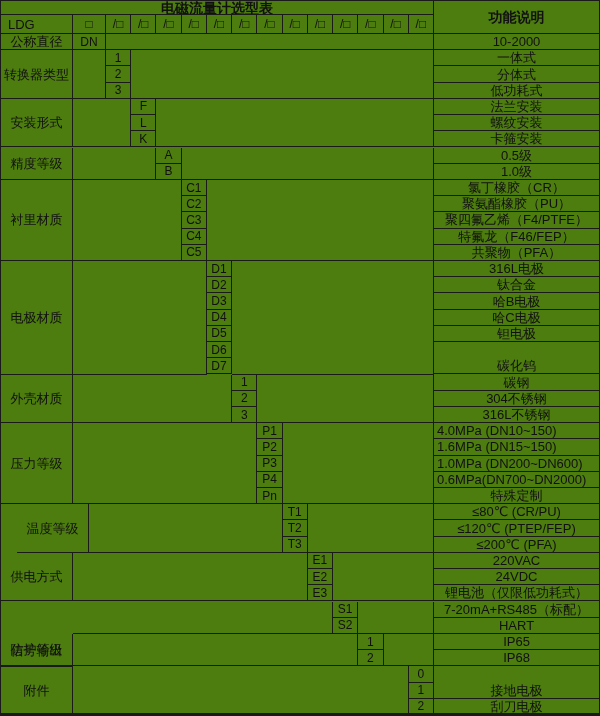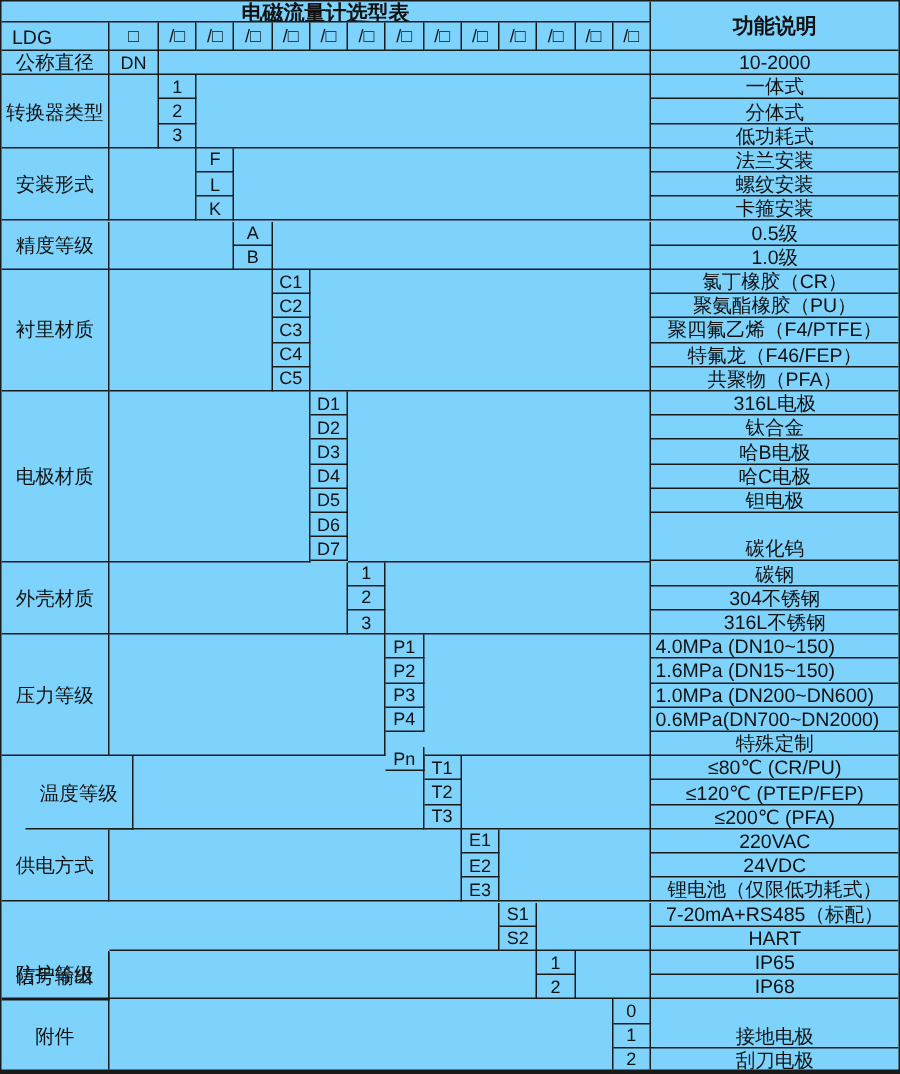--- a/index.html
+++ b/index.html
@@ -4,21 +4,21 @@
 <style>
   html,body{margin:0;padding:0;background:#fff;}
   #app{
     position:relative;
     width:600px;height:716px;
     box-sizing:border-box;
     border:1px solid #1a1a1a;
     border-bottom:3px solid #1a1a1a;
     font-family:"Liberation Sans","DejaVu Sans",sans-serif;
     color:#111;
-    background:#7dd3fc;
+    background:#4d7c0f;
     overflow:hidden;
   }
   .cell{
     position:absolute;
     box-sizing:border-box;
     display:flex;
     align-items:center;
     justify-content:center;
     font-size:13px;
     line-height:1;
@@ -121,21 +121,21 @@
     <div class="cell br bb" style="left: 256.385px; top: 373.5px; width: 176.615px; height: 48.6429px;"></div>
     <div class="cell bb" style="left: 433px; top: 373.5px; width: 165px; height: 16.2143px;">碳钢</div>
     <div class="cell bb" style="left: 433px; top: 389.714px; width: 165px; height: 16.2143px;">304不锈钢</div>
     <div class="cell bb" style="left: 433px; top: 405.929px; width: 165px; height: 16.2143px;">316L不锈钢</div>
     <div class="cell br bb" style="left: 0px; top: 422.143px; width: 72px; height: 81.0714px;">压力等级</div>
     <div class="cell br bb" style="left: 72px; top: 422.143px; width: 184.385px; height: 81.0714px;"></div>
     <div class="cell br bb code" style="left: 256.385px; top: 422.143px; width: 25.2308px; height: 16.2143px;">P1</div>
     <div class="cell br bb code" style="left: 256.385px; top: 438.357px; width: 25.2308px; height: 16.2143px;">P2</div>
     <div class="cell br bb code" style="left: 256.385px; top: 454.571px; width: 25.2308px; height: 16.2143px;">P3</div>
     <div class="cell br bb code" style="left: 256.385px; top: 470.786px; width: 25.2308px; height: 16.2143px;">P4</div>
-    <div class="cell br bb code" style="left: 256.385px; top: 497px; width: 25.2308px; height: 16.2143px;">Pn</div>
+    <div class="cell br bb code" style="left: 256.385px; top: 487px; width: 25.2308px; height: 16.2143px;">Pn</div>
     <div class="cell br bb" style="left: 281.615px; top: 422.143px; width: 151.385px; height: 81.0714px;"></div>
     <div class="cell bb left" style="left: 433px; top: 422.143px; width: 165px; height: 16.2143px;">4.0MPa (DN10~150)</div>
     <div class="cell bb left" style="left: 433px; top: 438.357px; width: 165px; height: 16.2143px;">1.6MPa (DN15~150)</div>
     <div class="cell bb left" style="left: 433px; top: 454.571px; width: 165px; height: 16.2143px;">1.0MPa (DN200~DN600)</div>
     <div class="cell bb left" style="left: 433px; top: 470.786px; width: 165px; height: 16.2143px;">0.6MPa(DN700~DN2000)</div>
     <div class="cell bb" style="left: 433px; top: 487px; width: 165px; height: 16.2143px;">特殊定制</div>
     <div class="cell br bb" style="left: 16px; top: 503.214px; width: 72px; height: 48.6429px;">温度等级</div>
     <div class="cell br bb" style="left: 72px; top: 503.214px; width: 209.615px; height: 48.6429px;"></div>
     <div class="cell br bb code" style="left: 281.615px; top: 503.214px; width: 25.2308px; height: 16.2143px;">T1</div>
     <div class="cell br bb code" style="left: 281.615px; top: 519.429px; width: 25.2308px; height: 16.2143px;">T2</div>

